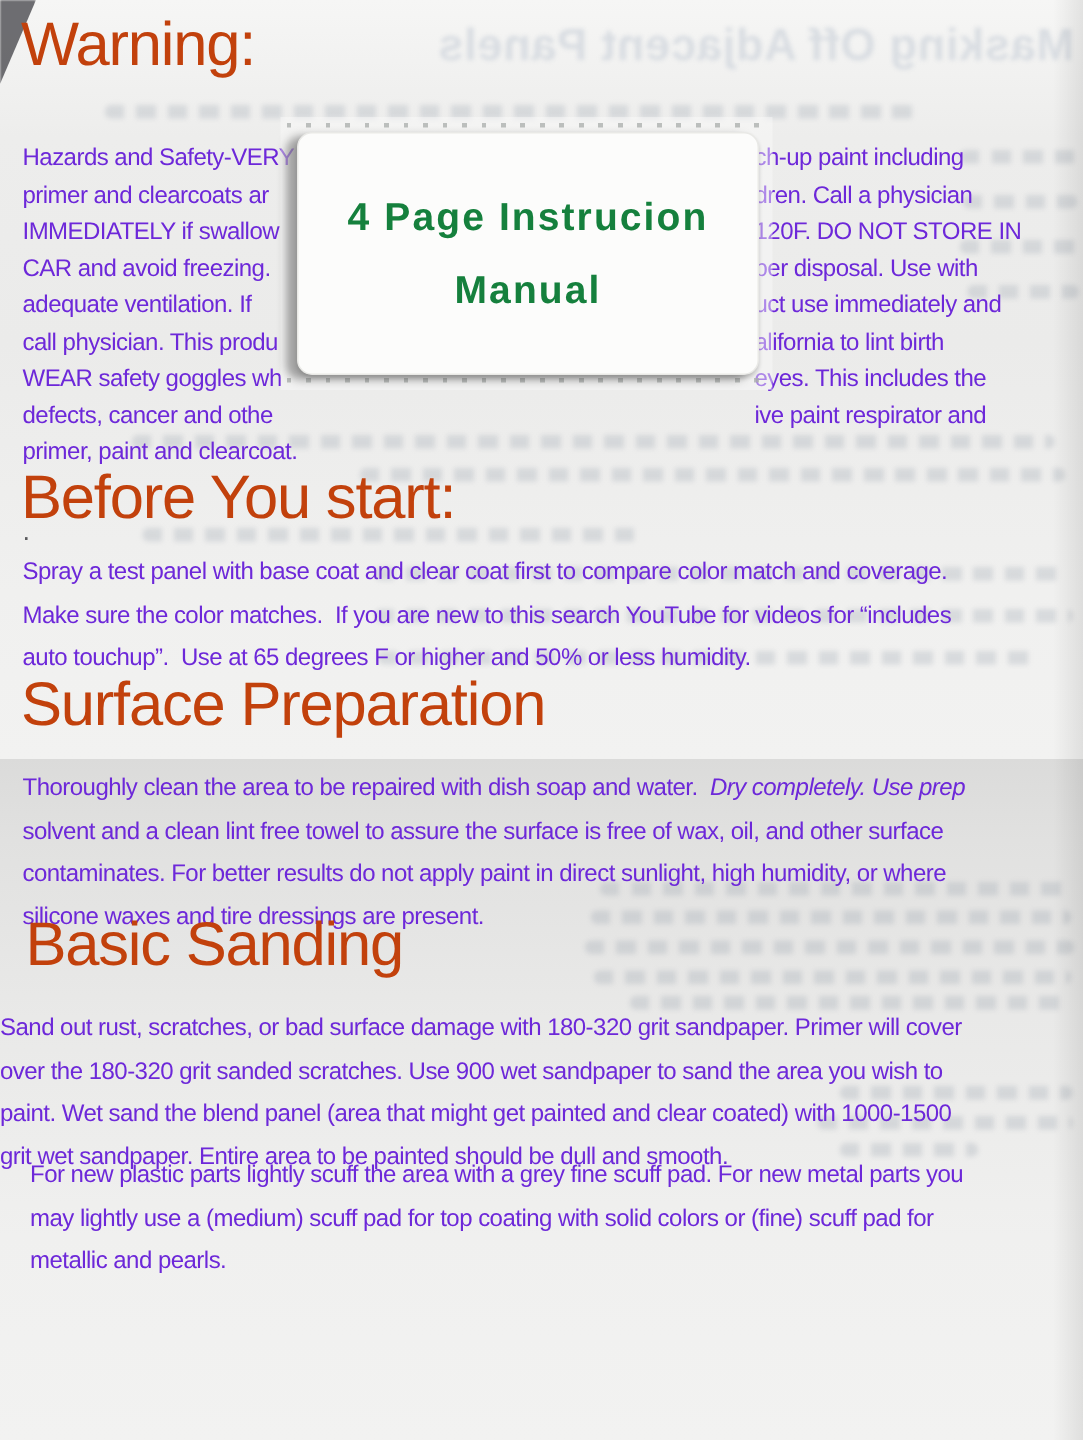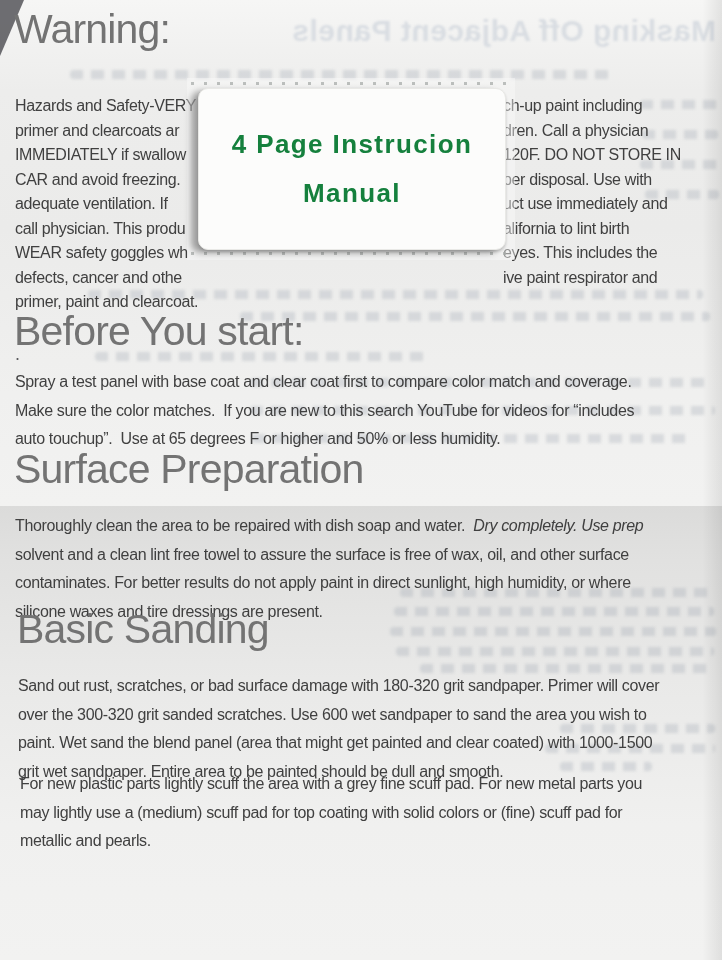--- a/index.html
+++ b/index.html
@@ -23,24 +23,24 @@
     background:#55555a;clip-path:polygon(0 0,100% 0,0 100%);
     filter:blur(.6px);opacity:.85;
   }
   .edge-right{
     position:absolute;right:0;top:0;width:20px;height:960px;
     background:linear-gradient(90deg,rgba(0,0,0,0),rgba(0,0,0,.08));
     pointer-events:none;
   }
   
   .h1{
-    position:absolute;color:#737373;font-size:41px;font-weight:400;
+    position:absolute;color:#c2410c;font-size:41px;font-weight:400;
     letter-spacing:-.8px;white-space:pre;
   }
-  .para{position:absolute;color:#404040;font-size:16px;}
+  .para{position:absolute;color:#6d28d9;font-size:16px;}
   .pline{white-space:pre;letter-spacing:-.35px;}
   .warn .pline{line-height:24.5px;height:24.5px;position:relative;}
   .flow .pline{line-height:28.5px;}
   .rfrag{position:absolute;left:488px;top:0;white-space:pre;}
   .ital{font-style:italic;}
   .stray-dot{position:absolute;color:#5a5a5d;font-size:18px;}
   
   .ghost-heading{
     position:absolute;left:292px;top:14px;width:424px;
     font-size:30px;font-weight:700;color:#d9dde2;letter-spacing:.5px;
@@ -137,23 +137,23 @@
 
   <div class="h1" style="left:14px;top:446px;">Surface Preparation</div>
   <div class="para flow" style="left:15px;top:512px;width:700px;">
     <div class="pline"><span>Thoroughly clean the area to be repaired with dish soap and water.  </span><span class="ital">Dry completely. Use prep</span></div>
     <div class="pline">solvent and a clean lint free towel to assure the surface is free of wax, oil, and other surface</div>
     <div class="pline">contaminates. For better results do not apply paint in direct sunlight, high humidity, or where</div>
     <div class="pline">silicone waxes and tire dressings are present.</div>
   </div>
 
   <div class="h1" style="left:17px;top:606px;">Basic Sanding</div>
-  <div class="para flow" style="left:18px;top:672px;width:700px;">
+  <div class="para flow" style="left:0;top:672px;width:700px;">
     <div class="pline">Sand out rust, scratches, or bad surface damage with 180-320 grit sandpaper. Primer will cover</div>
-    <div class="pline">over the 300-320 grit sanded scratches. Use 600 wet sandpaper to sand the area you wish to</div>
+    <div class="pline">over the 180-320 grit sanded scratches. Use 900 wet sandpaper to sand the area you wish to</div>
     <div class="pline">paint. Wet sand the blend panel (area that might get painted and clear coated) with 1000-1500</div>
     <div class="pline">grit wet sandpaper. Entire area to be painted should be dull and smooth.</div>
   </div>
   <div class="para flow" style="left:20px;top:770px;width:700px;">
     <div class="pline">For new plastic parts lightly scuff the area with a grey fine scuff pad. For new metal parts you</div>
     <div class="pline">may lightly use a (medium) scuff pad for top coating with solid colors or (fine) scuff pad for</div>
     <div class="pline">metallic and pearls.</div>
   </div>
 
   <div class="edge-right"></div>

